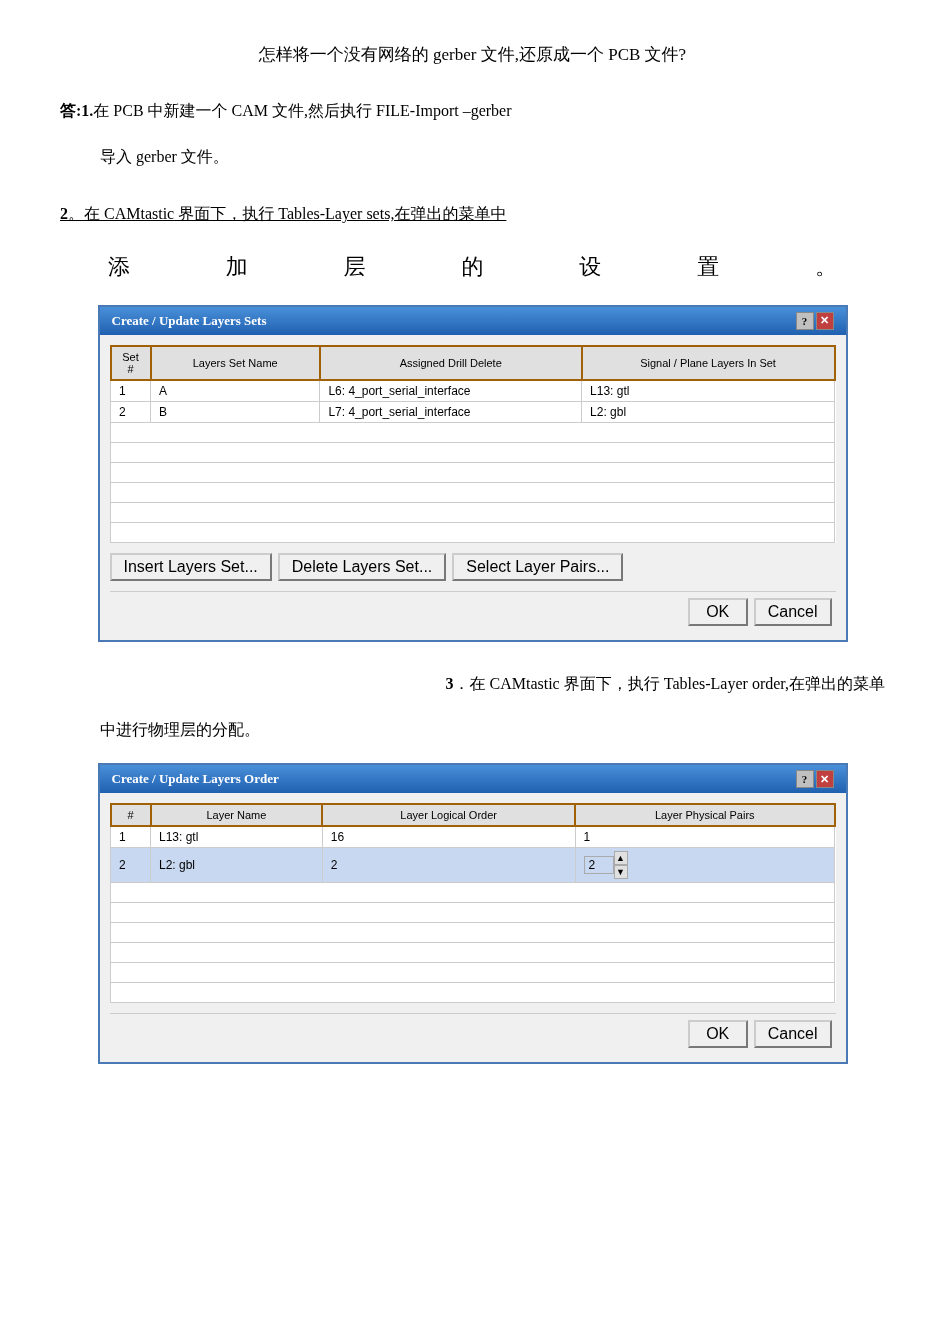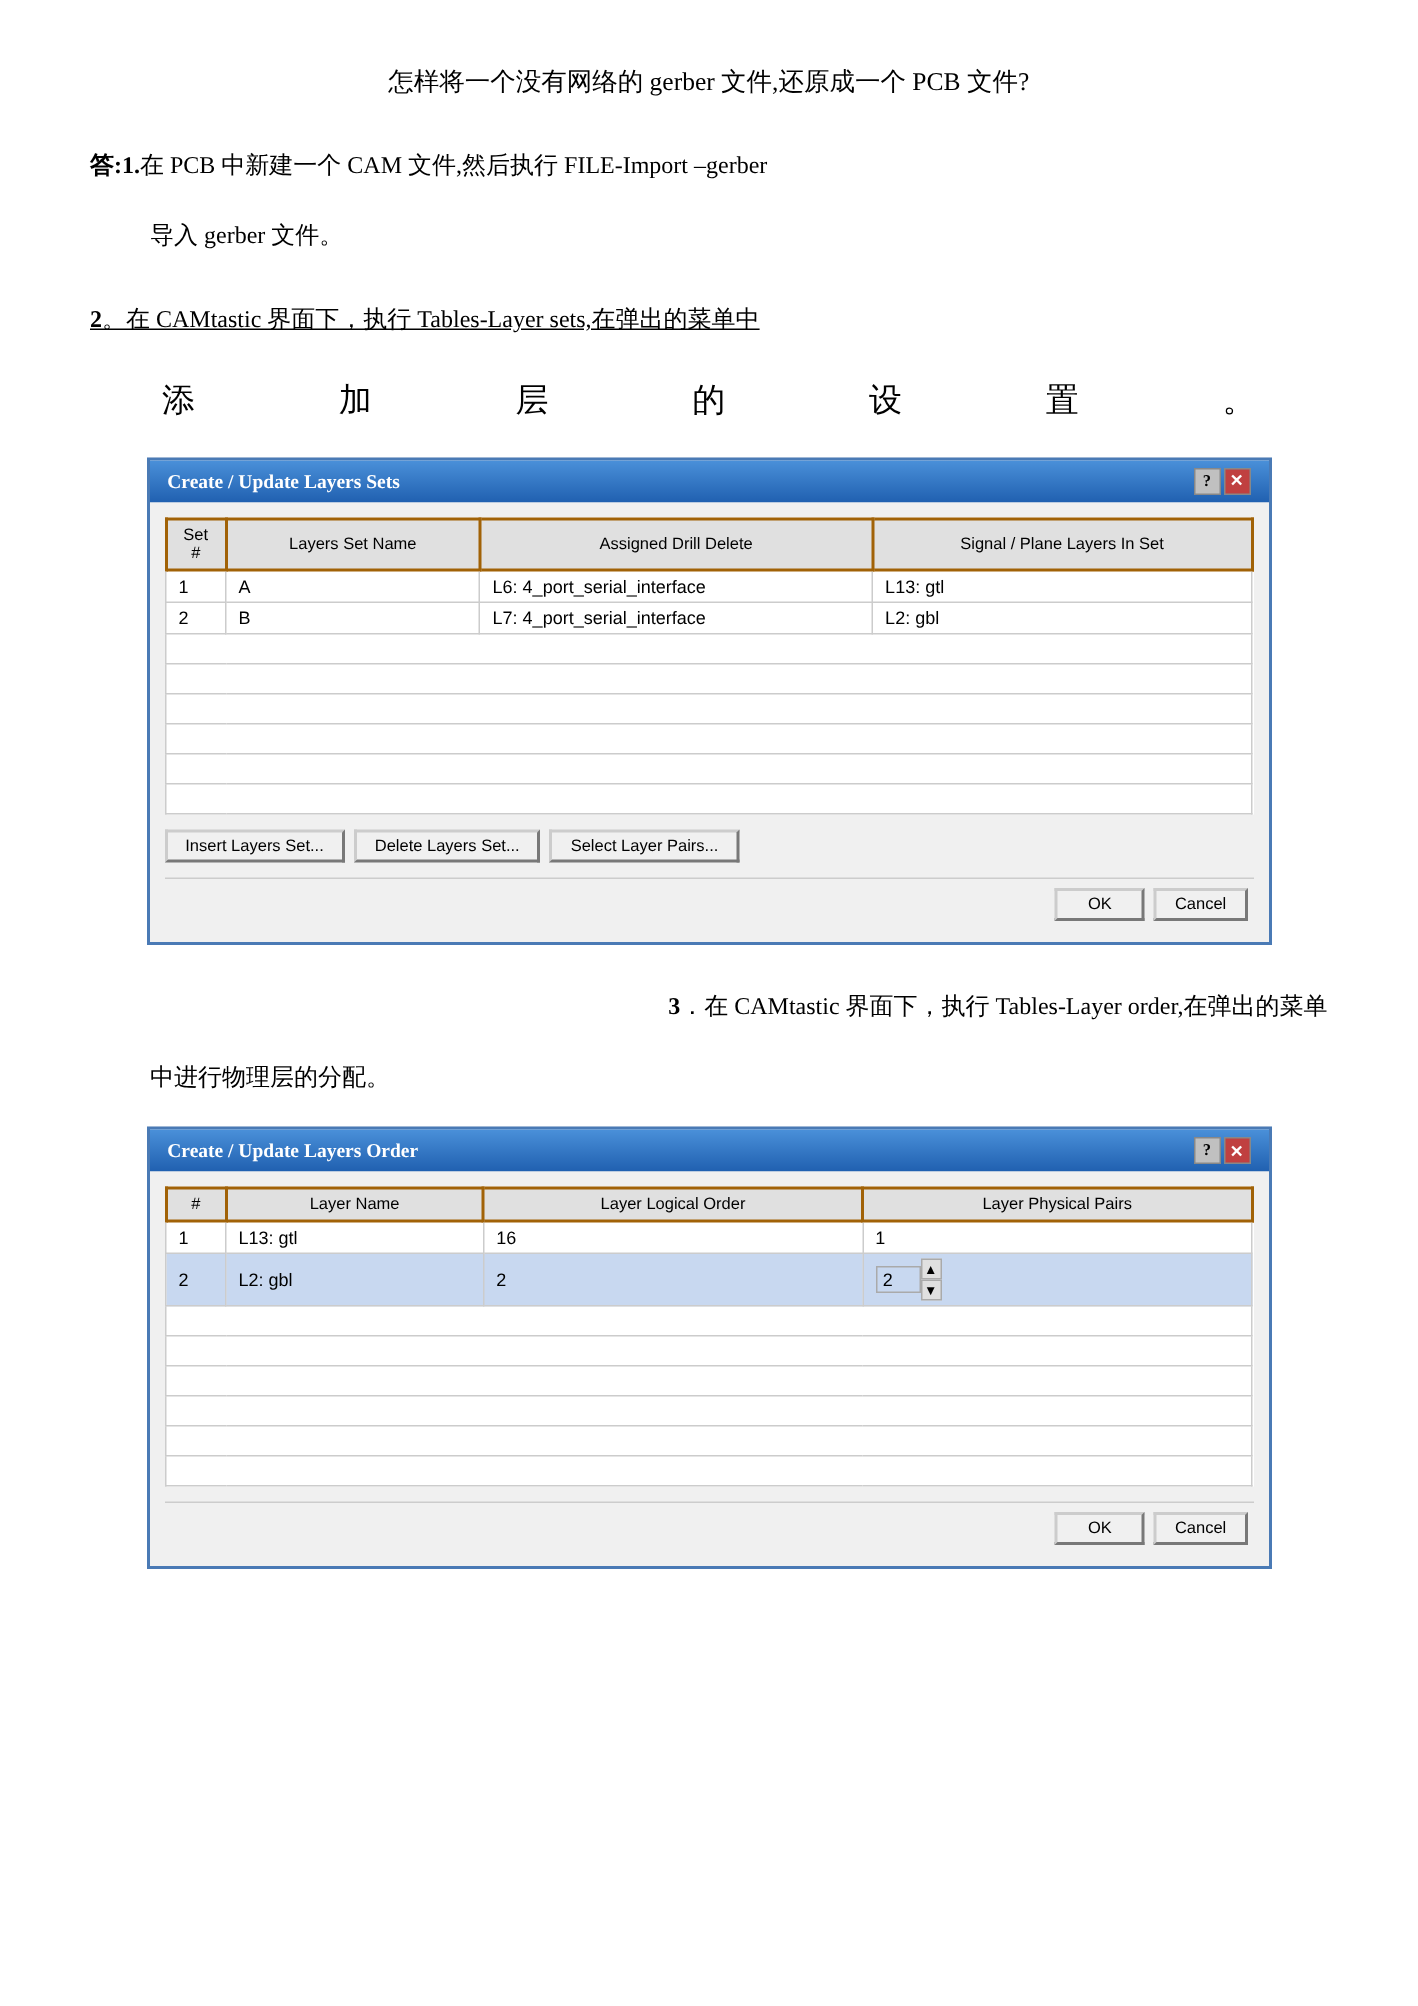--- a/index.html
+++ b/index.html
@@ -89,21 +89,21 @@
       display: flex;
       gap: 6px;
       margin-top: 10px;
       align-items: center;
     }
     .dialog-btn {
       background: #f0f0f0;
       border: 2px outset #ccc;
       padding: 3px 12px;
       font-family: Arial, sans-serif;
-      font-size: 11px;
+      font-size: 16px;
       cursor: pointer;
       min-width: 60px;
     }
     .dialog-ok-row {
       display: flex;
       justify-content: flex-end;
       gap: 6px;
       margin-top: 10px;
       padding: 6px 4px 4px 4px;
       border-top: 1px solid #ccc;

